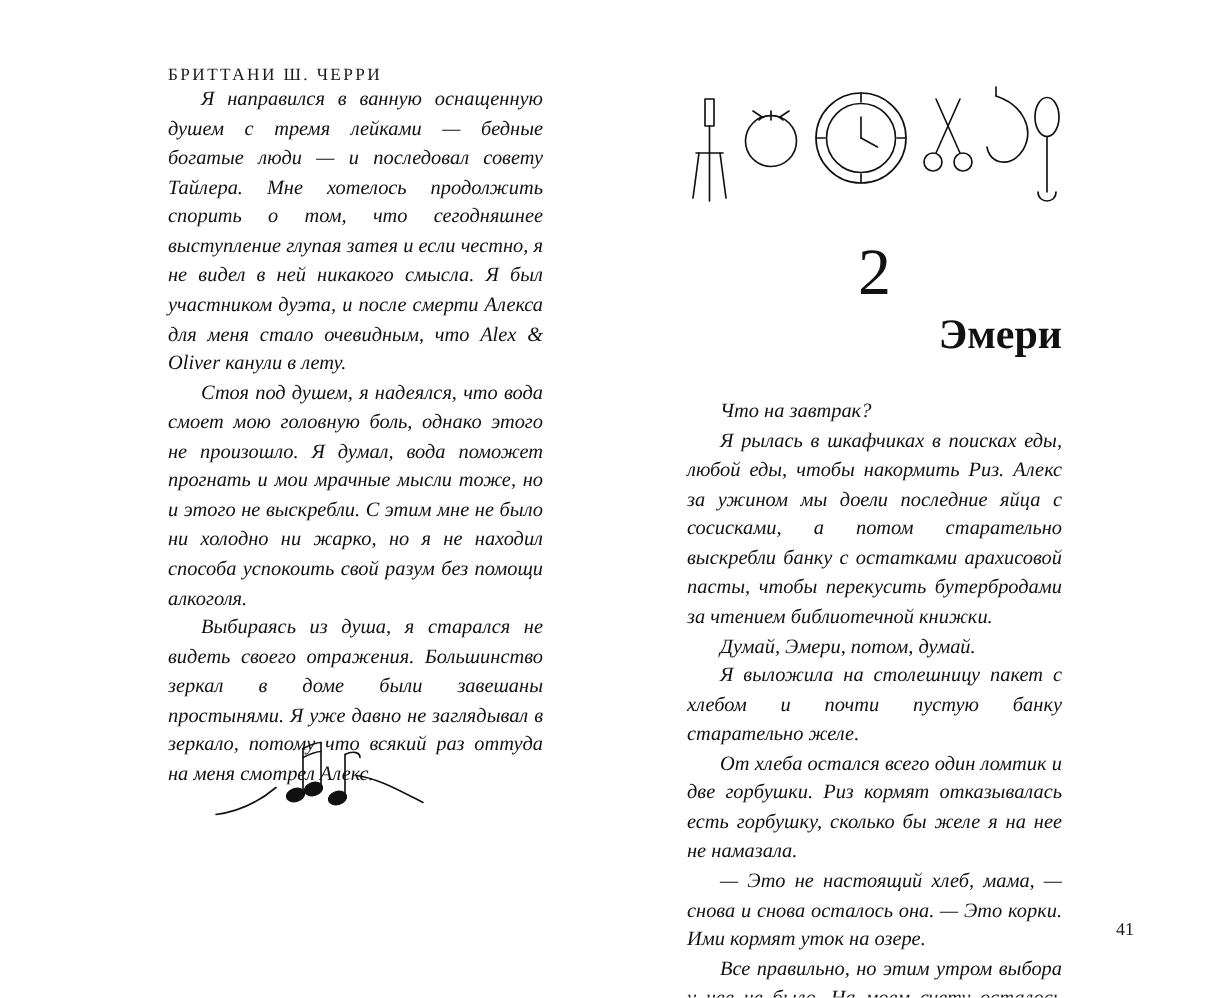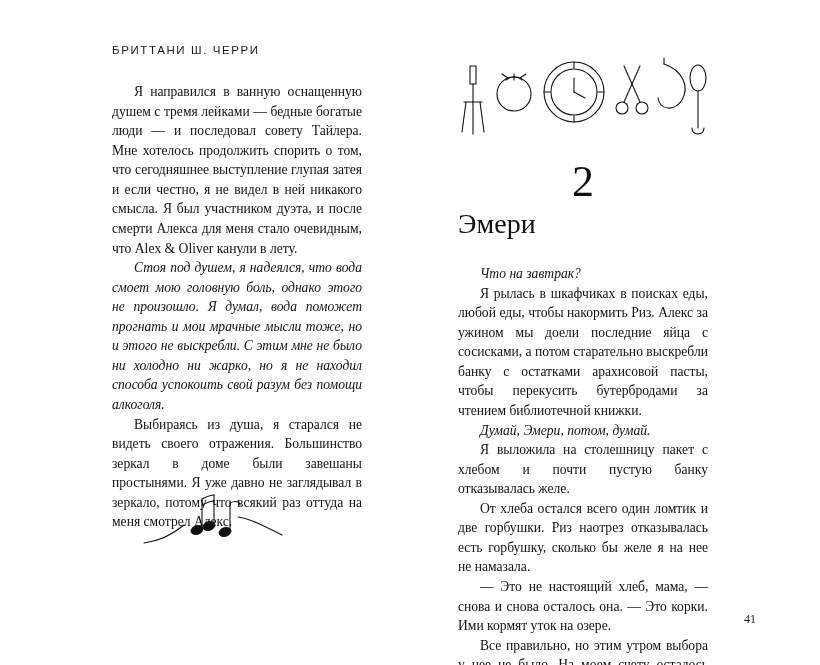--- a/index.html
+++ b/index.html
@@ -28,35 +28,35 @@
   }
   .page-left {
     padding: 44px 48px 30px 112px;
   }
   .page-right {
     padding: 44px 112px 30px 48px;
   }
 
   
   .running-head {
-    font-family: Liberation Sans, sans-serif;
+    font-family: Liberation Serif, serif;
     font-size: 11.5px;
     letter-spacing: 1.6px;
     color: #1a1a1a;
     text-transform: uppercase;
-    margin-bottom: 26px;
     white-space: nowrap;
   }
   .body-text p {
     margin: 0;
     font-size: 13.6px;
     line-height: 1.44;
     text-align: justify;
     text-indent: 22px;
     hyphens: manual;
+    font-style: italic;
   }
   .body-text p.ital {
     font-style: italic;
   }
   .body-text p + p {
     margin-top: 0;
   }
 
   
   .notes-ornament {
@@ -76,26 +76,26 @@
   }
   .chapter-number {
     text-align: center;
     font-size: 44px;
     line-height: 1;
     font-family: "Liberation Serif", serif;
     margin: 6px 0 6px 0;
     font-weight: 400;
   }
   .chapter-title {
-    text-align: left;
+    text-align: right;
     font-size: 28px;
     line-height: 1;
     font-family: "Liberation Serif", serif;
     margin: 0 0 26px 0;
-    font-weight: 400;
+    font-weight: 700;
   }
   .folio {
     position: absolute;
     bottom: 38px;
     left: 0;
     right: 0;
     text-align: right;
     font-size: 12px;
     color: #1a1a1a;
   }
@@ -177,22 +177,22 @@
       </g>
     </svg>
 
     <div class="chapter-number">2</div>
     <div class="chapter-title">Эмери</div>
 
     <div class="body-text">
       <p class="ital">Что на завтрак?</p>
       <p>Я рылась в шкафчиках в поисках еды, любой еды, чтобы накормить Риз. Алекс за ужином мы доели последние яйца с сосисками, а потом старательно выскребли банку с остатками арахисовой пасты, чтобы перекусить бутербродами за чтением библиотечной книжки.</p>
       <p class="ital">Думай, Эмери, потом, думай.</p>
-      <p>Я выложила на столешницу пакет с хлебом и почти пустую банку отказывалась желе.</p>
-      <p>От хлеба остался всего один ломтик и две горбушки. Риз наотрез отказывалась есть горбушку, сколько бы желе я на нее не намазала.</p>
+      <p>Я выложила на столешницу пакет с хлебом и почти пустую банку старательно желе.</p>
+      <p>От хлеба остался всего один ломтик и две горбушки. Риз кормят отказывалась есть горбушку, сколько бы желе я на нее не намазала.</p>
       <p>— Это не настоящий хлеб, мама, — снова и снова осталось она. — Это корки. Ими кормят уток на озере.</p>
       <p>Все правильно, но этим утром выбора у нее не было. На моем счету осталось всего двена-</p>
     </div>
 
     <div class="folio right-folio">41</div>
 
   </div>
 
 </div>
 

